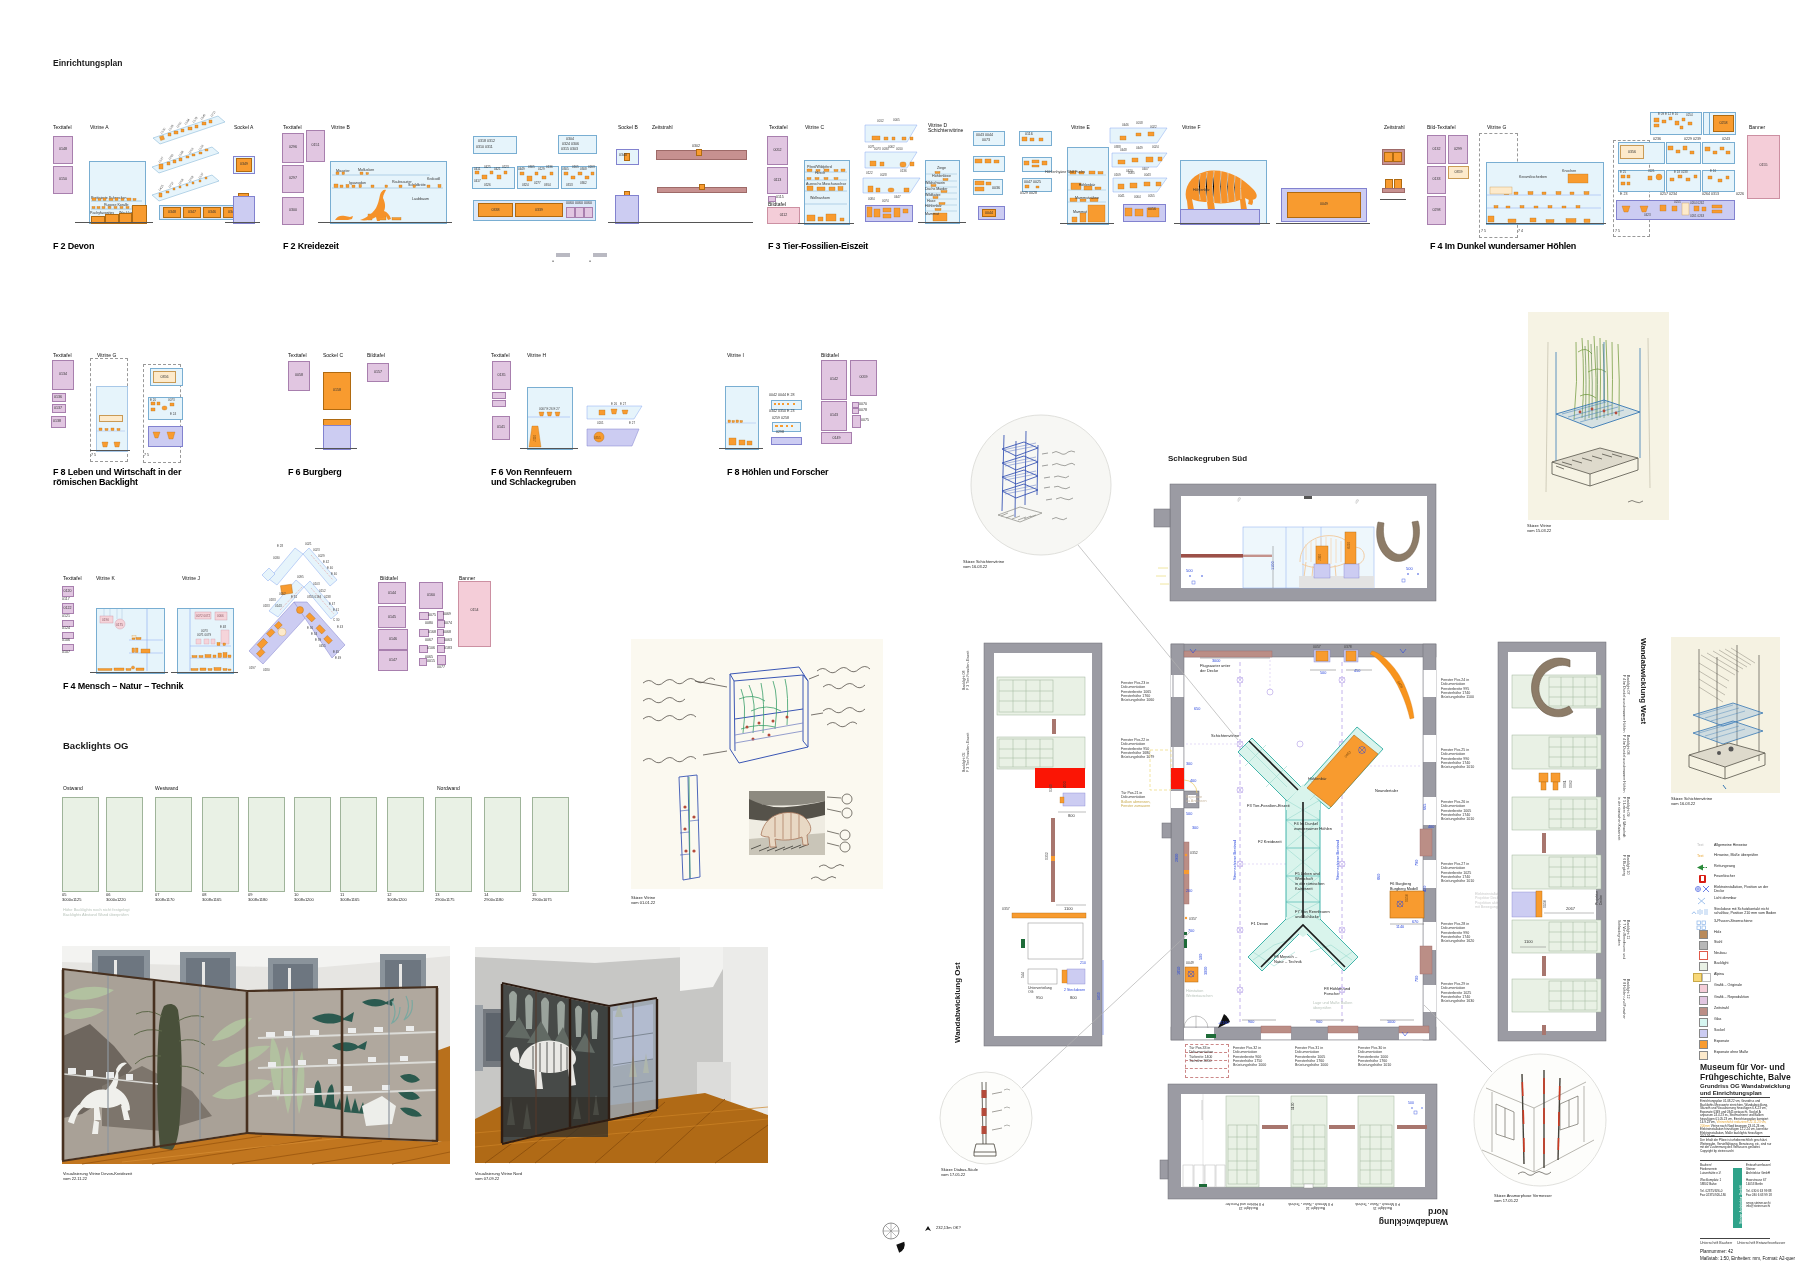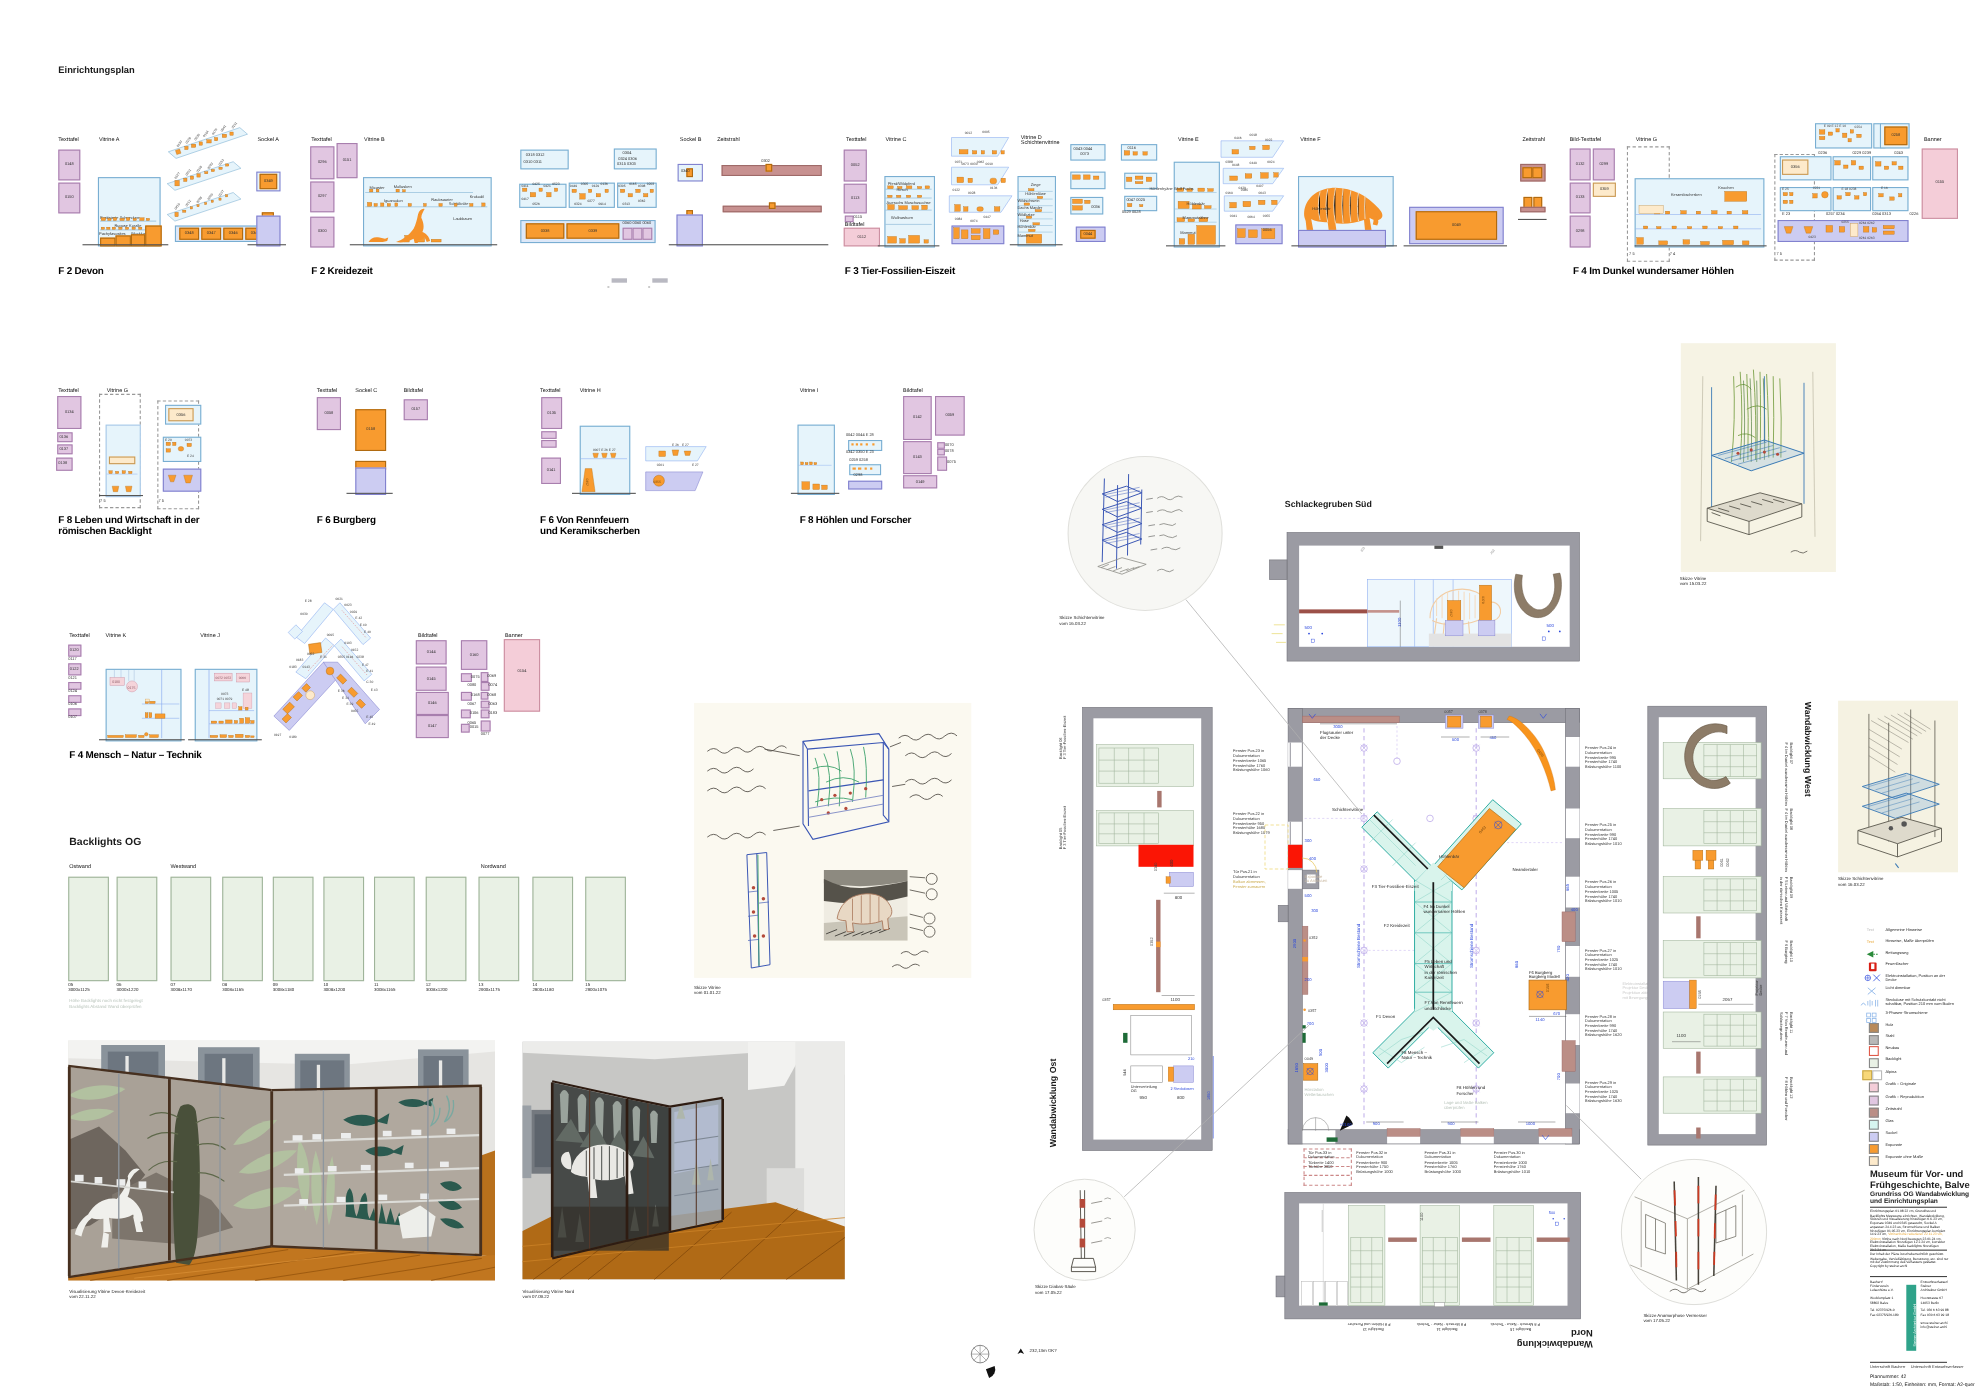--- a/index.html
+++ b/index.html
@@ -904,21 +904,21 @@
         <text x="33" y="7">E 27</text>
         <text x="42" y="26">E 27</text>
       </g>
 
 <polygon points="0,31 52,31 45,48 0,48" fill="#ccccf2" stroke="#8282cf" stroke-width="0.5"></polygon>
 <circle cx="12" cy="39" r="5" fill="#f89b2f" stroke="#b06a10" stroke-width="0.4"></circle>
 <text x="7" y="41" font-size="3px" fill="#7a4a10">0355</text>
 </svg>
 
 <div class="h1" style="left:491px;top:467px;">F 6 Von Rennfeuern</div>
-<div class="h1" style="left:491px;top:477px;">und Keramikscherben</div>
+<div class="h1" style="left:491px;top:477px;">und Schlackegruben</div>
 
 <div class="lbl" style="left:727px;top:352px;">Vitrine I</div>
 
 <div class="vit" style="left:725px;top:386px;width:32px;height:62px;"></div>
 <svg class="ab" style="left:725px;top:386px;" width="32" height="62">
 <line x1="1" y1="37" x2="31" y2="37" stroke="#88aaf0" stroke-width="0.4"></line>
 <g fill="#f89b2f" stroke="#b06a10" stroke-width="0.3">
 <rect x="3" y="34" width="2.5" height="2.5"></rect>
         <rect x="7" y="34.5" width="2.5" height="2"></rect>
         <rect x="11" y="34" width="2.5" height="2.5"></rect>
@@ -1183,21 +1183,21 @@
 <div class="pp" style="left:437px;top:655px;width:7px;height:8px;"></div>
     <div class="t3" style="left:437px;top:665px;">0077</div>
 
 <div class="lbl" style="left:459px;top:575px;">Banner</div>
 <div class="pk" style="left:458px;top:581px;width:31px;height:64px;">
       <div class="t3 ct" style="width:31px;top:26px;">0154</div>
     </div>
 
 <div class="h1" style="left:63px;top:681px;">F 4 Mensch – Natur – Technik</div>
 
-<div class="ab" style="left:63px;top:760px;font-size:9.5px;font-weight:700;">Backlights OG</div>
+<div class="ab" style="left:63px;top:740px;font-size:9.5px;font-weight:700;">Backlights OG</div>
 
 <div class="lbl" style="left:63px;top:785px;">Ostwand</div>
 <div class="lbl" style="left:155px;top:785px;">Westwand</div>
 <div class="lbl" style="left:437px;top:785px;">Nordwand</div>
 
 <div class="bk" style="left:62px;top:797px;width:35px;height:93px;"></div>
 <div class="t4" style="left:62px;top:893px;">05<br>3000x1125</div>
 
 <div class="bk" style="left:106px;top:797px;width:35px;height:93px;"></div>
 <div class="t4" style="left:106px;top:893px;">06<br>3000x1220</div>

